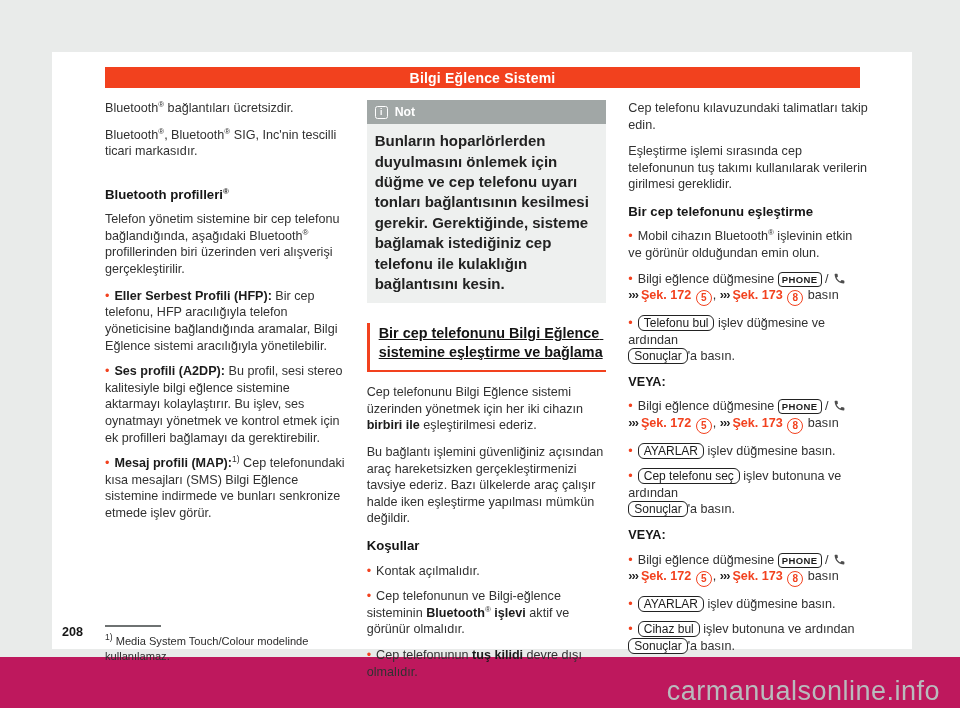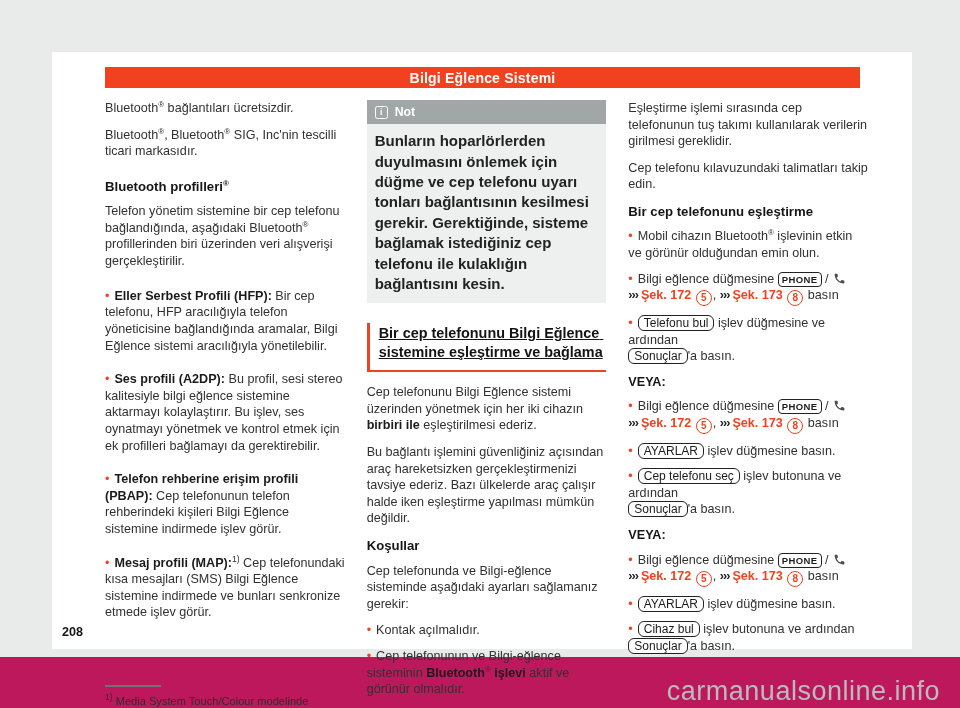--- a/index.html
+++ b/index.html
@@ -28,21 +28,21 @@
   .col{min-width:0;}
   .col-left{display:flex;flex-direction:column;}
 
   p{margin:0 0 10px;}
   .t{white-space:pre-wrap;}
   .bold{font-weight:700;color:#1b1b1b;}
   .subhead{font-weight:700;color:#161616;font-size:13.2px;margin:4px 0 8px;}
   .reg{font-size:8px;vertical-align:super;line-height:0;}
   .supmark{font-size:8.5px;vertical-align:super;line-height:0;}
 
-  .bullet{margin:8px 0 9px;}
+  .bullet{margin:0 0 9px;}
   .dot{color:var(--accent,#f2411e);margin-right:5px;}
 
   
   .note{margin:0 0 20px;}
   .note-header{
     background:var(--note-header-bg,#a1a7a6);color:#fff;
     display:flex;align-items:center;gap:7px;
     font-weight:700;font-size:12.3px;padding:4px 8px;
   }
   .note-icon{
@@ -109,29 +109,28 @@
       <span class="t">Bilgi Eğlence Sistemi</span>
     </div>
 
     <div class="columns">
 
       <div class="col col-left">
         <p><span class="t">Bluetooth</span><sup class="reg">®</sup><span class="t"> bağlantıları ücretsizdir.</span></p>
 
         <p><span class="t">Bluetooth</span><sup class="reg">®</sup><span class="t">, Bluetooth</span><sup class="reg">®</sup><span class="t"> SIG, Inc'nin tescilli ticari markasıdır.</span></p>
 
-        <div class="subhead" style="margin-top:8px;"><span class="t">Bluetooth profilleri</span><sup class="reg">®</sup></div>
+        <div class="subhead" style="margin-top:16px;"><span class="t">Bluetooth profilleri</span><sup class="reg">®</sup></div>
 
         <p><span class="t">Telefon yönetim sistemine bir cep telefonu bağlandığında, aşağıdaki Bluetooth</span><sup class="reg">®</sup><span class="t"> profillerinden biri üzerinden veri alışverişi gerçekleştirilir.</span></p>
 
         <div class="bullet"><span class="dot">•</span><span class="bold t">Eller Serbest Profili (HFP):</span><span class="t"> Bir cep telefonu, HFP aracılığıyla telefon yöneticisine bağlandığında aramalar, Bilgi Eğlence sistemi aracılığıyla yönetilebilir.</span></div>
 
         <div class="bullet"><span class="dot">•</span><span class="bold t">Ses profili (A2DP):</span><span class="t"> Bu profil, sesi stereo kalitesiyle bilgi eğlence sistemine aktarmayı kolaylaştırır. Bu işlev, ses oynatmayı yönetmek ve kontrol etmek için ek profilleri bağlamayı da gerektirebilir.</span></div>
 
-        <div class="bullet"><span class="dot">•</span><span class="bold t">Telefon rehberine erişim profili (PBAP):</span><span class="t"> Cep telefonunun telefon rehberindeki kişileri Bilgi Eğlence sistemine indirmede işlev görür.</span></div>
 
         <div class="bullet"><span class="dot">•</span><span class="bold t">Mesaj profili (MAP):</span><sup class="supmark">1)</sup><span class="t"> Cep telefonundaki kısa mesajları (SMS) Bilgi Eğlence sistemine indirmede ve bunları senkronize etmede işlev görür.</span></div>
 
         <div class="footnote-wrap">
           <hr class="fn-rule">
           <div class="footnote"><sup class="supmark">1)</sup><span class="t"> Media System Touch/Colour modelinde kullanılamaz.</span></div>
         </div>
       </div>
 
       <div class="col">
@@ -144,32 +143,31 @@
         </div>
 
         <div class="section-title"><span class="t">Bir cep telefonunu Bilgi Eğlence sistemine eşleştirme ve bağlama</span></div>
 
         <p><span class="t">Cep telefonunu Bilgi Eğlence sistemi üzerinden yönetmek için her iki cihazın </span><span class="bold t">birbiri ile</span><span class="t"> eşleştirilmesi ederiz.</span></p>
 
         <p><span class="t">Bu bağlantı işlemini güvenliğiniz açısından araç hareketsizken gerçekleştirmenizi tavsiye ederiz. Bazı ülkelerde araç çalışır halde iken eşleştirme yapılması mümkün değildir.</span></p>
 
         <div class="subhead"><span class="t">Koşullar</span></div>
 
-        <p><span class="t">Cep telefonunda ve Bilgi-eğlence sisteminde aşağıdaki ayarları sağlamanız gerekir:</span></p>
 
         <div class="bullet"><span class="dot">•</span><span class="t">Kontak açılmalıdır.</span></div>
 
         <div class="bullet"><span class="dot">•</span><span class="t">Cep telefonunun ve Bilgi-eğlence sisteminin </span><span class="bold t">Bluetooth</span><sup class="reg">®</sup><span class="bold t"> işlevi</span><span class="t"> aktif ve görünür olmalıdır.</span></div>
 
         <div class="bullet"><span class="dot">•</span><span class="t">Cep telefonunun </span><span class="bold t">tuş kilidi</span><span class="t"> devre dışı olmalıdır.</span></div>
       </div>
 
       <div class="col">
+        <p><span class="t">Cep telefonu kılavuzundaki talimatları takip edin.</span></p>
         <p><span class="t">Eşleştirme işlemi sırasında cep telefonunun tuş takımı kullanılarak verilerin girilmesi gereklidir.</span></p>
-        <p><span class="t">Cep telefonu kılavuzundaki talimatları takip edin.</span></p>
 
         <div class="subhead"><span class="t">Bir cep telefonunu eşleştirme</span></div>
 
         <div class="bullet"><span class="dot">•</span><span class="t">Mobil cihazın Bluetooth</span><sup class="reg">®</sup><span class="t"> işlevinin etkin ve görünür olduğundan emin olun.</span></div>
 
         <div class="bullet"><span class="dot">•</span><span class="t">Bilgi eğlence düğmesine </span><span class="keycap keycap-phone">PHONE</span><span class="t"> / </span><svg class="phone-icon" width="13" height="13" viewBox="0 0 24 24">
               <path fill="#4d4d4d" d="M6.62 10.79c1.44 2.83 3.76 5.14 6.59 6.59l2.2-2.2c.27-.27.67-.36 1.02-.24 1.12.37 2.33.57 3.57.57.55 0 1 .45 1 1V20c0 .55-.45 1-1 1-9.39 0-17-7.61-17-17 0-.55.45-1 1-1h3.5c.55 0 1 .45 1 1 0 1.25.2 2.45.57 3.57.11.35.03.74-.25 1.02l-2.2 2.2z"></path>
             </svg><br><span class="xref-arrow">›››</span><a class="xref-link t">Şek. 172</a> <span class="circle-num">5</span><span class="t">, </span><span class="xref-arrow">›››</span><a class="xref-link t">Şek. 173</a> <span class="circle-num">8</span><span class="t"> basın</span></div>
 
         <div class="bullet"><span class="dot">•</span><span class="keycap">Telefonu bul</span><span class="t"> işlev düğmesine ve ardından</span><br><span class="keycap">Sonuçlar</span><span class="t">'a basın.</span></div>

